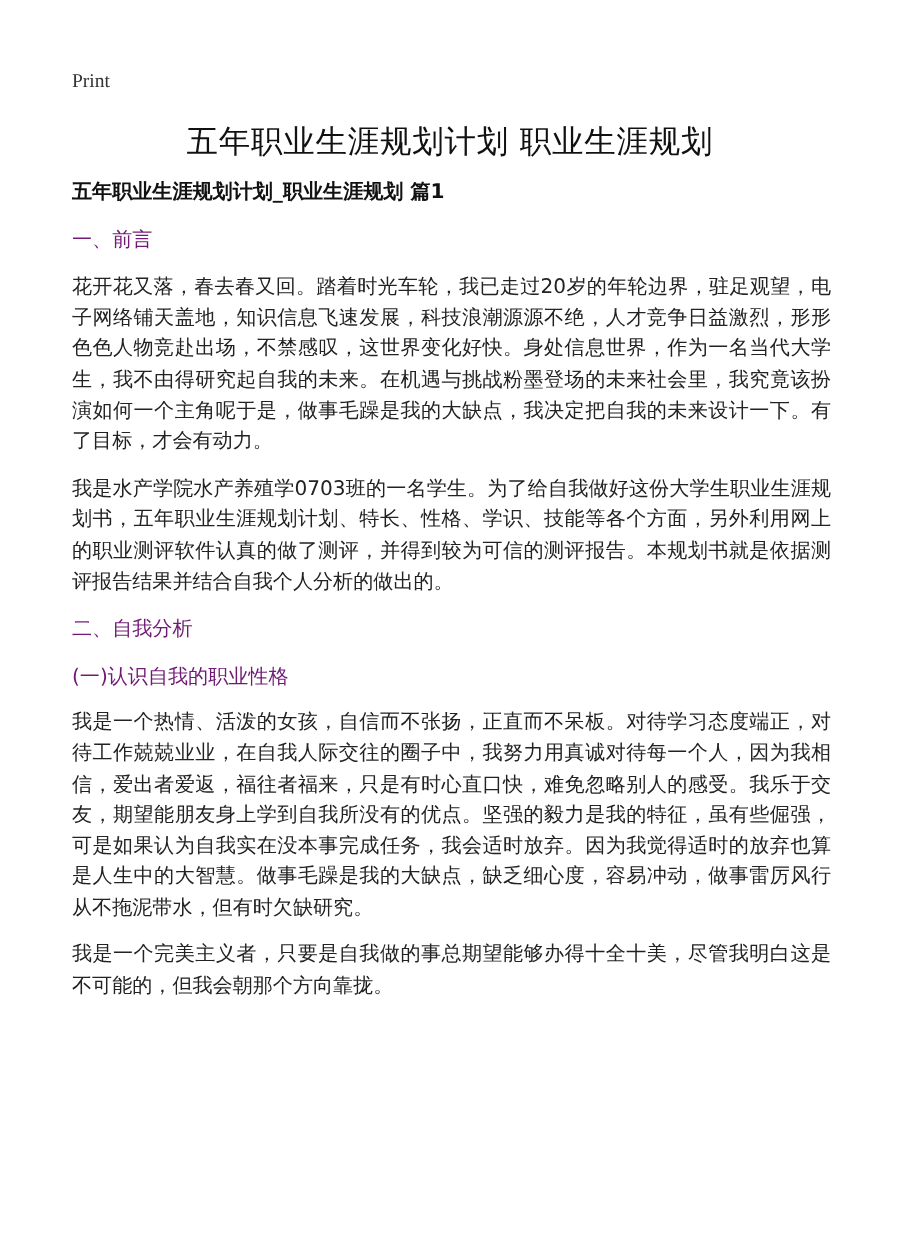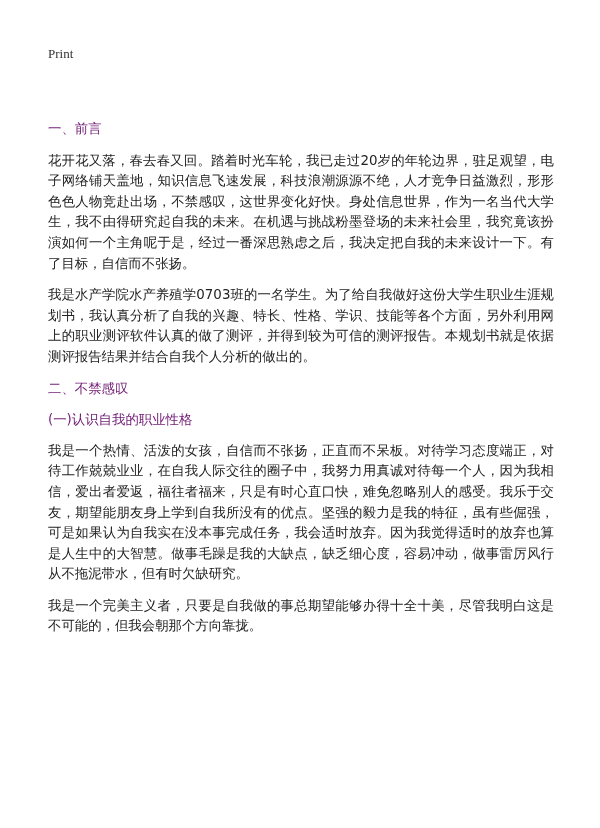--- a/index.html
+++ b/index.html
@@ -68,25 +68,27 @@
     .content p.sub-heading {
       margin-bottom: 10px;
     }
   </style>
 </head>
 <body>
 
 <div class="page">
   <div class="print-label">Print</div>
 
+  <h1 class="doc-title">五年职业生涯规划计划 职业生涯规划</h1>
 
   <div class="content">
+    <p class="section-bold">五年职业生涯规划计划_职业生涯规划 篇1</p>
 
     <p class="heading">一、前言</p>
-    <p>花开花又落，春去春又回。踏着时光车轮，我已走过20岁的年轮边界，驻足观望，电子网络铺天盖地，知识信息飞速发展，科技浪潮源源不绝，人才竞争日益激烈，形形色色人物竞赴出场，不禁感叹，这世界变化好快。身处信息世界，作为一名当代大学生，我不由得研究起自我的未来。在机遇与挑战粉墨登场的未来社会里，我究竟该扮演如何一个主角呢于是，经过一番深思熟虑之后，我决定把自我的未来设计一下。有了目标，自信而不张扬。</p>
-    <p>我是水产学院水产养殖学0703班的一名学生。为了给自我做好这份大学生职业生涯规划书，我认真分析了自我的兴趣、特长、性格、学识、技能等各个方面，另外利用网上的职业测评软件认真的做了测评，并得到较为可信的测评报告。本规划书就是依据测评报告结果并结合自我个人分析的做出的。</p>
+    <p>花开花又落，春去春又回。踏着时光车轮，我已走过20岁的年轮边界，驻足观望，电子网络铺天盖地，知识信息飞速发展，科技浪潮源源不绝，人才竞争日益激烈，形形色色人物竞赴出场，不禁感叹，这世界变化好快。身处信息世界，作为一名当代大学生，我不由得研究起自我的未来。在机遇与挑战粉墨登场的未来社会里，我究竟该扮演如何一个主角呢于是，做事毛躁是我的大缺点，我决定把自我的未来设计一下。有了目标，才会有动力。</p>
+    <p>我是水产学院水产养殖学0703班的一名学生。为了给自我做好这份大学生职业生涯规划书，五年职业生涯规划计划、特长、性格、学识、技能等各个方面，另外利用网上的职业测评软件认真的做了测评，并得到较为可信的测评报告。本规划书就是依据测评报告结果并结合自我个人分析的做出的。</p>
 
-    <p class="heading">二、不禁感叹</p>
+    <p class="heading">二、自我分析</p>
     <p class="heading sub-heading">(一)认识自我的职业性格</p>
     <p>我是一个热情、活泼的女孩，自信而不张扬，正直而不呆板。对待学习态度端正，对待工作兢兢业业，在自我人际交往的圈子中，我努力用真诚对待每一个人，因为我相信，爱出者爱返，福往者福来，只是有时心直口快，难免忽略别人的感受。我乐于交友，期望能朋友身上学到自我所没有的优点。坚强的毅力是我的特征，虽有些倔强，可是如果认为自我实在没本事完成任务，我会适时放弃。因为我觉得适时的放弃也算是人生中的大智慧。做事毛躁是我的大缺点，缺乏细心度，容易冲动，做事雷厉风行从不拖泥带水，但有时欠缺研究。</p>
     <p>我是一个完美主义者，只要是自我做的事总期望能够办得十全十美，尽管我明白这是不可能的，但我会朝那个方向靠拢。</p>
   </div>
 </div>
 
 </body></html>

